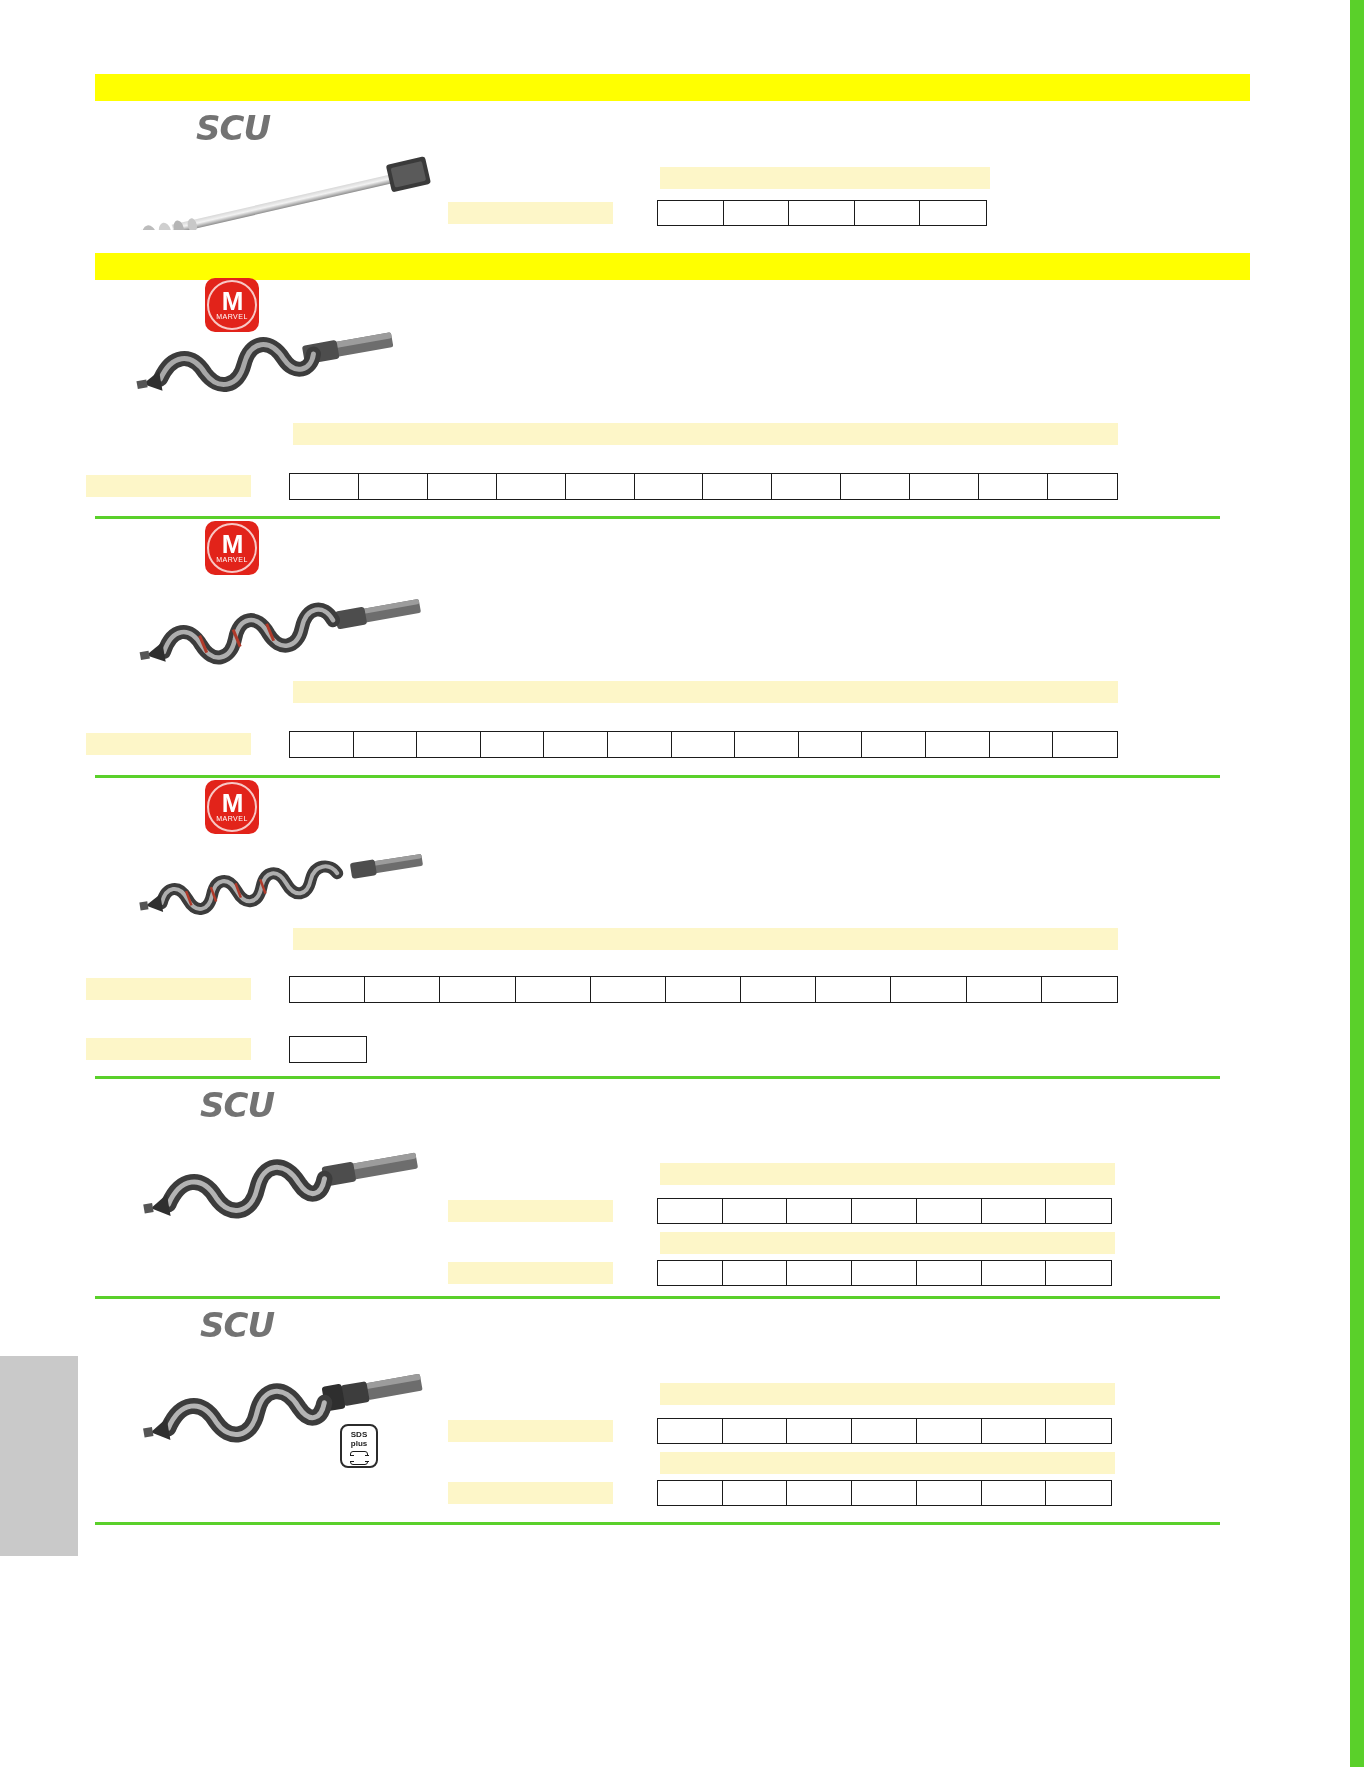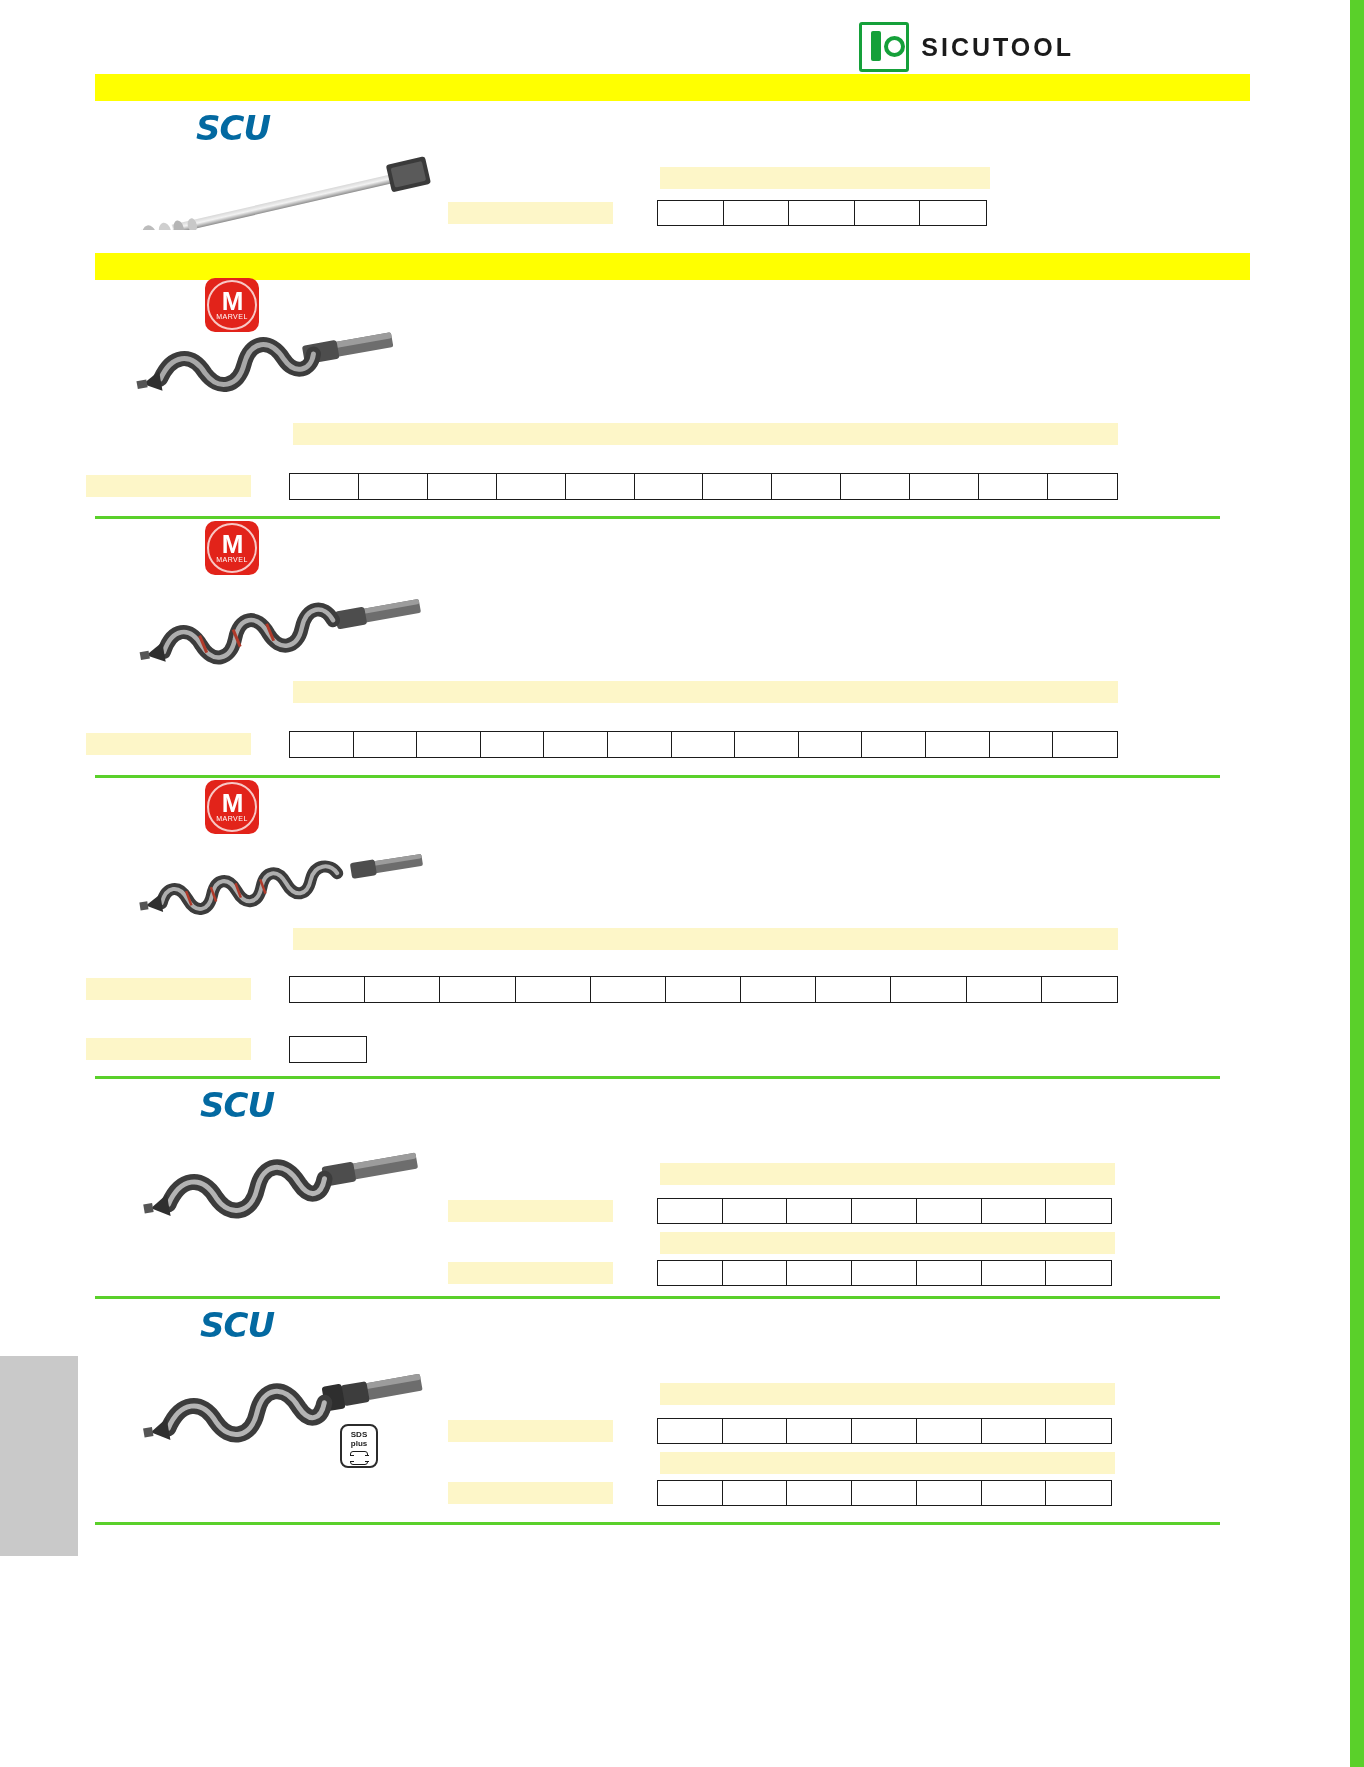--- a/index.html
+++ b/index.html
@@ -107,21 +107,21 @@
     background: #5ad02a;
   }
 
   
   .scu-logo {
     position: absolute;
     font-size: 34px;
     font-weight: bold;
     font-style: italic;
     letter-spacing: -1px;
-    color: #0369a1;
+    color: #737373;
     font-family: "DejaVu Sans", sans-serif;
   }
   .marvel-logo {
     position: absolute;
     width: 54px;
     height: 54px;
     border-radius: 10px;
     background: #e2231a;
     display: flex;
     flex-direction: column;
@@ -230,24 +230,20 @@
   }
 </style>
 </head>
 <body>
 
 <div class="page">
 
   <div class="edge-bar"></div>
   <div class="side-tab"></div>
 
-  <div class="brand">
-    <div class="brand-mark"></div>
-    <div class="brand-text">SICUTOOL</div>
-  </div>
 
   <div class="band" style="top:74px;"></div>
 
   <div class="scu-logo" style="left:196px; top:108px;">SCU</div>
 
   <svg class="tool" style="left:110px; top:150px;" width="340" height="80" viewBox="0 0 340 80">
     <defs>
       <linearGradient id="g1" x1="0" y1="0" x2="0" y2="1">
         <stop offset="0%" stop-color="#d8d8d8"></stop>
         <stop offset="45%" stop-color="#f2f2f2"></stop>

